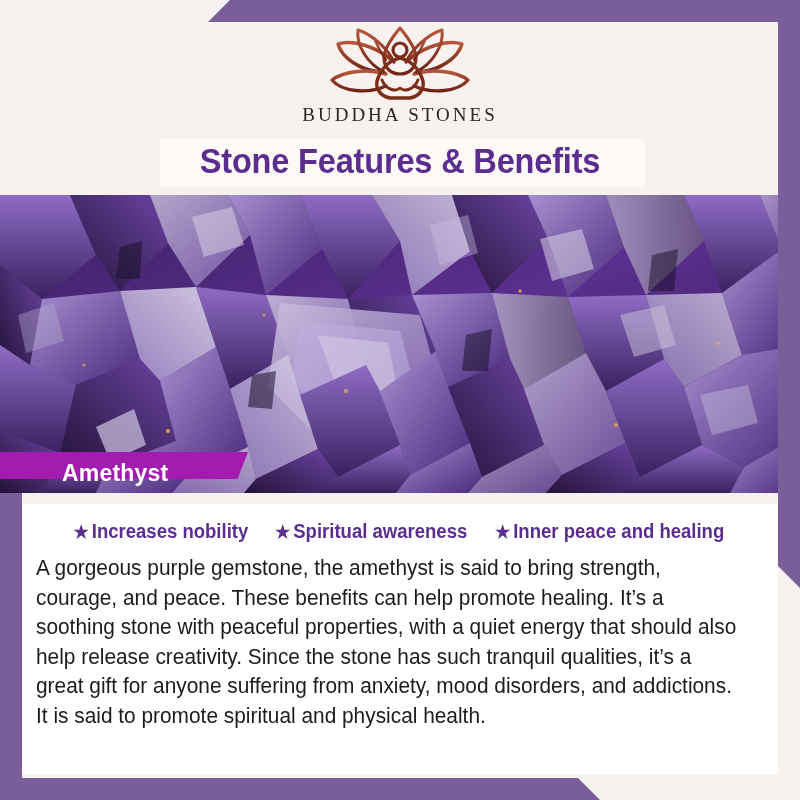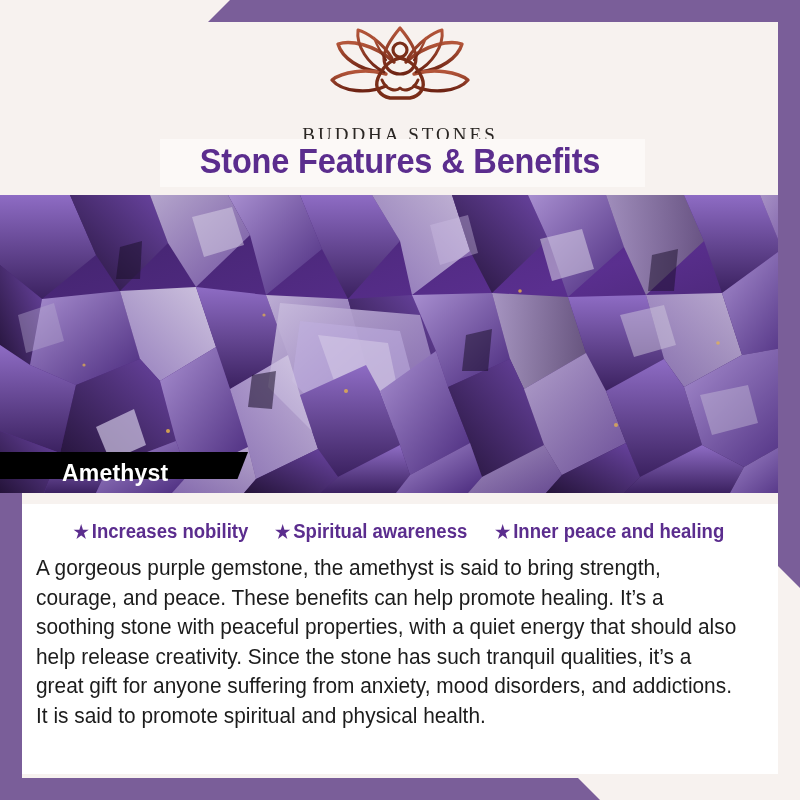--- a/index.html
+++ b/index.html
@@ -64,21 +64,21 @@
     display: flex;
     flex-direction: column;
     align-items: center;
   }
   .logo-mark {
     width: 168px;
     height: 82px;
     display: block;
   }
   .logo-text {
-    margin-top: 20px;
+    margin-top: 0;
     font-family: "Liberation Serif", serif;
     font-size: 19px;
     letter-spacing: 3.0px;
     color: #2a2623;
     text-align: center;
   }
 
   
   .title-band {
     position: absolute;
@@ -110,21 +110,21 @@
     background: #4a2a7a;
     z-index: 1;
   }
   .gem svg { display: block; }
 
   
   .stone-banner {
     position: absolute;
     top: 452px; left: 0;
     width: 248px; height: 27px;
-    background: #000000;
+    background: #a21caf;
     clip-path: polygon(0 0, 248px 0, 232px 41px, 0 41px);
     z-index: 5;
   }
   .stone-banner-label {
     position: absolute;
     left: 62px;
     top: 8px;
     font-family: "Liberation Sans", sans-serif;
     font-size: 23px;
     font-weight: bold;

